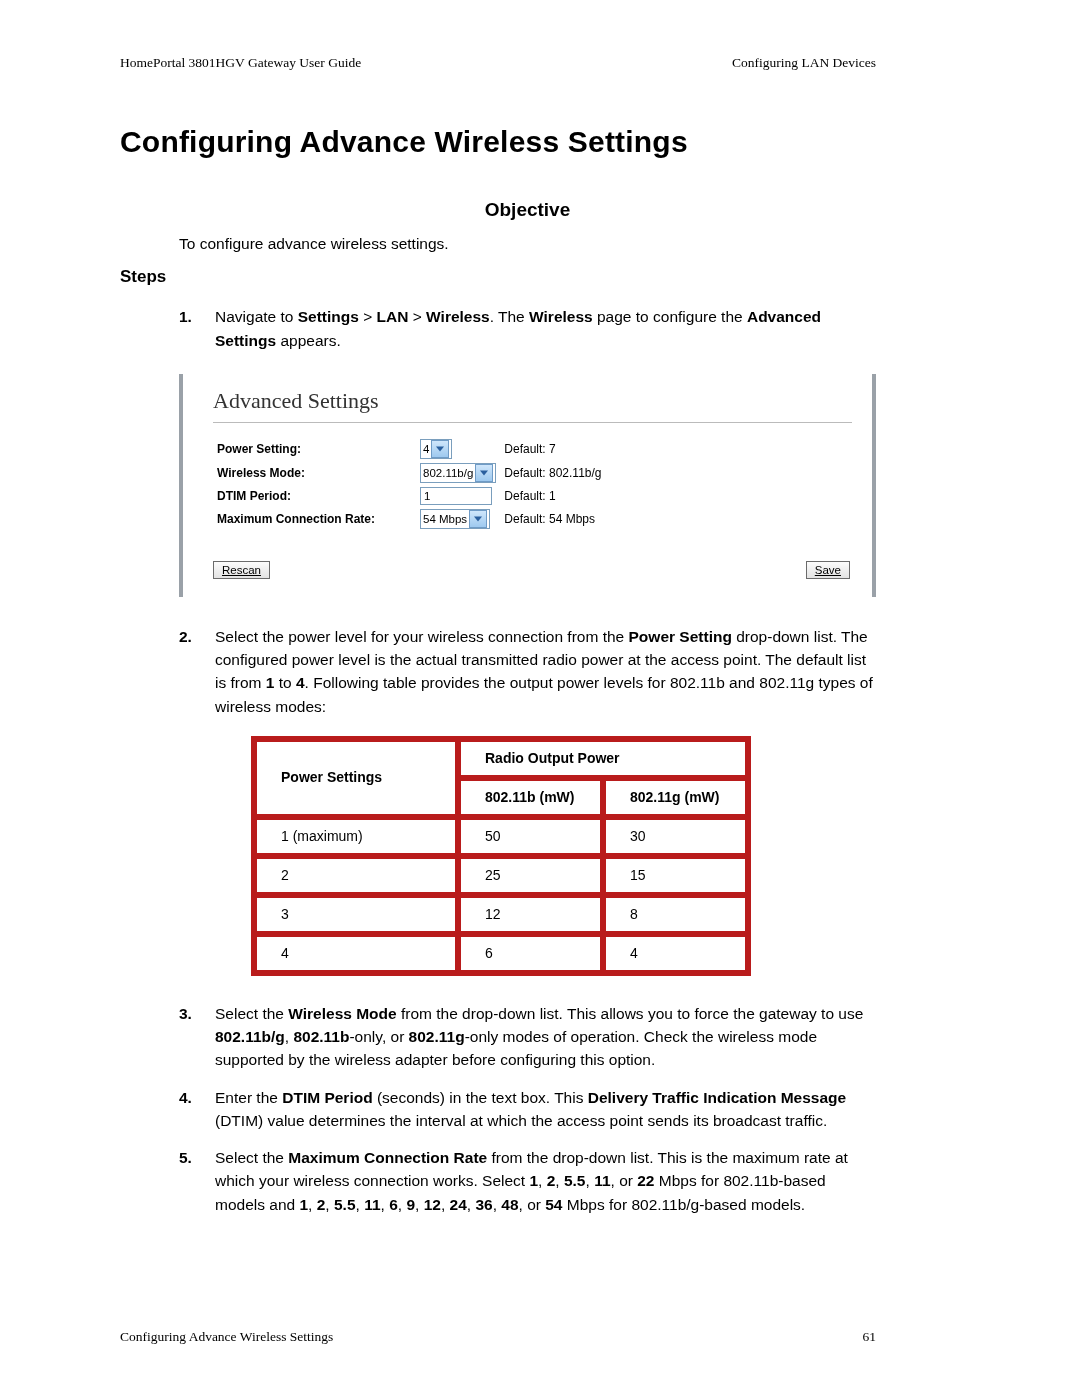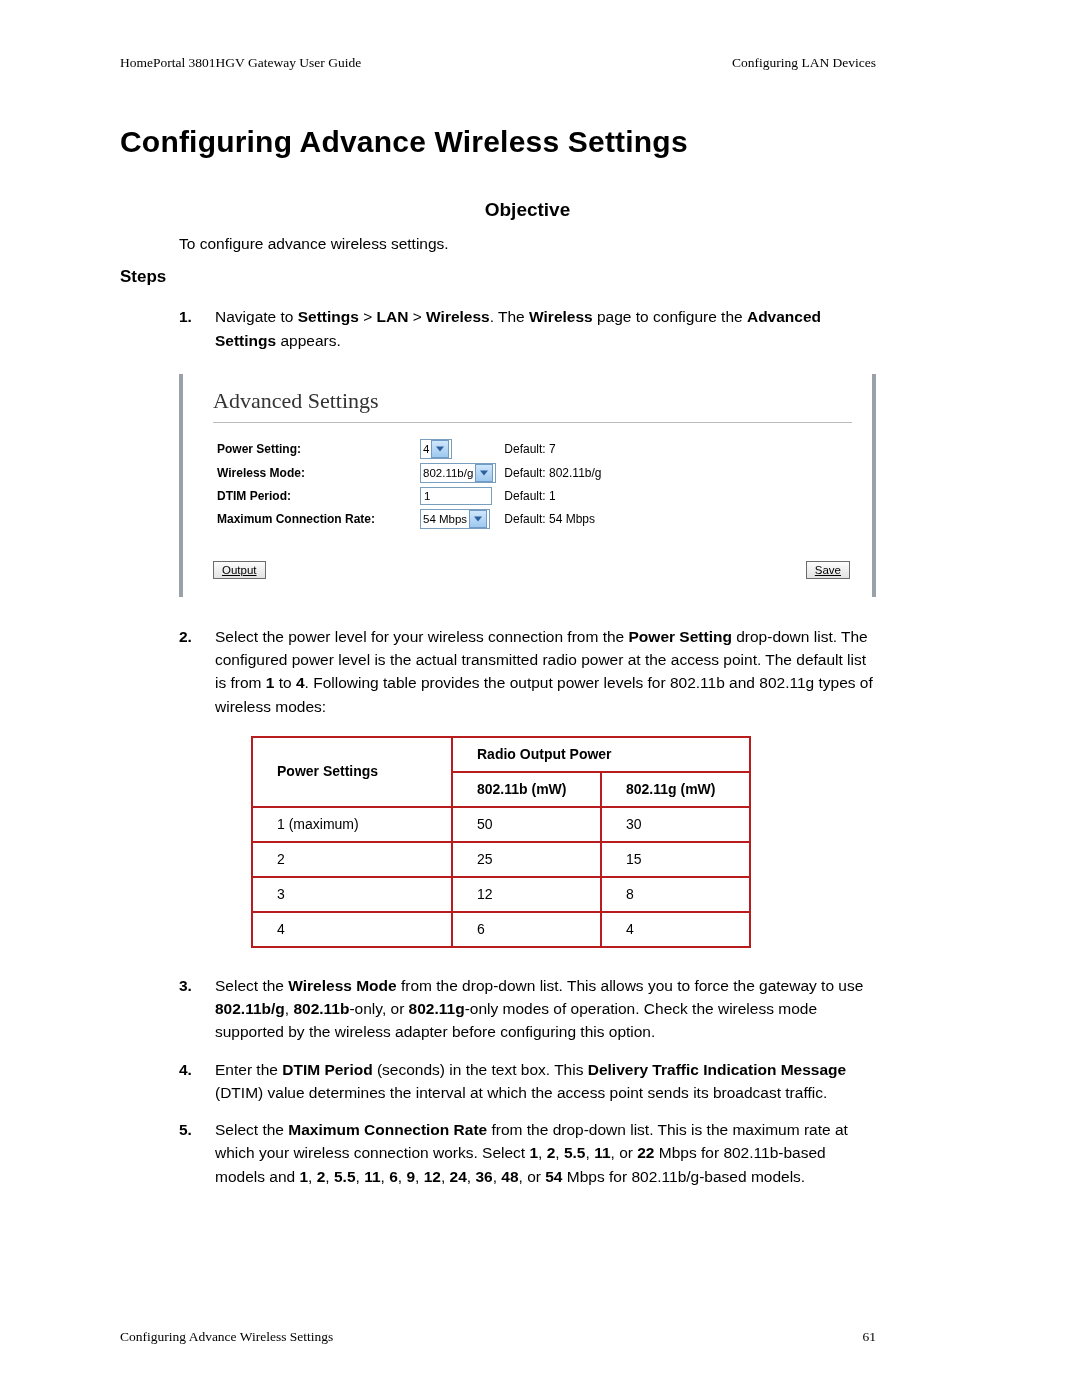--- a/index.html
+++ b/index.html
@@ -142,21 +142,21 @@
   .shot-btnrow { display: flex; justify-content: space-between; margin-top: 30px; padding-right: 2px; }
   
   table.power {
     border-collapse: collapse;
     margin: 18px 0 26px 36px;
     width: 500px;
     font-size: 14px;
     font-family: Arial, Helvetica, sans-serif;
   }
   table.power th, table.power td {
-    border: 2px solid #b91c1c;
+    border: 6px solid #b91c1c;
     padding: 6px 24px;
     text-align: left;
   }
   table.power th { font-weight: bold; }
   table.power .h1 { width: 150px; }
   
   .footer {
     position: absolute;
     bottom: 52px;
     left: 120px;
@@ -247,21 +247,21 @@
                       <path d="M0 0 L10 0 L5 6 Z" fill="#2a5f9e"></path>
                     </svg>
                   </span>
             </span>
           </td>
           <td class="def">Default: 54 Mbps</td>
         </tr>
       </tbody>
         </table>
       <div class="shot-btnrow">
-        <span class="shot-btn">Output</span>
+        <span class="shot-btn">Rescan</span>
         <span class="shot-btn">Save</span>
       </div>
     </div>
   </div>
 
   <ol class="steps">
     <li>
       <span class="num">2.</span>
       <span>
         <span>Select the power level for your wireless connection from the </span><b>Power Setting</b><span> drop-down list. The configured power level is the actual transmitted radio power at the access point. The default list is from </span><b>1</b><span> to </span><b>4</b><span>. Following table provides the output power levels for 802.11b and 802.11g types of wireless modes:</span>

